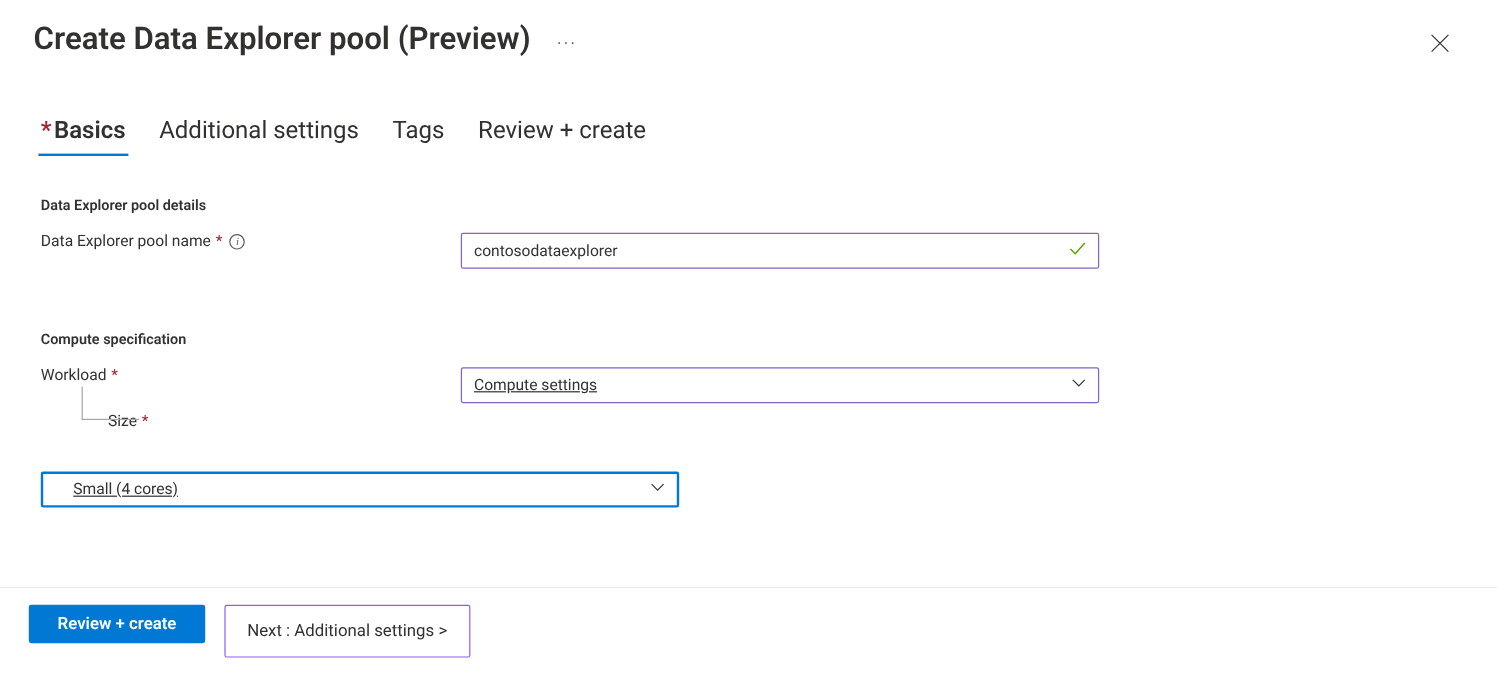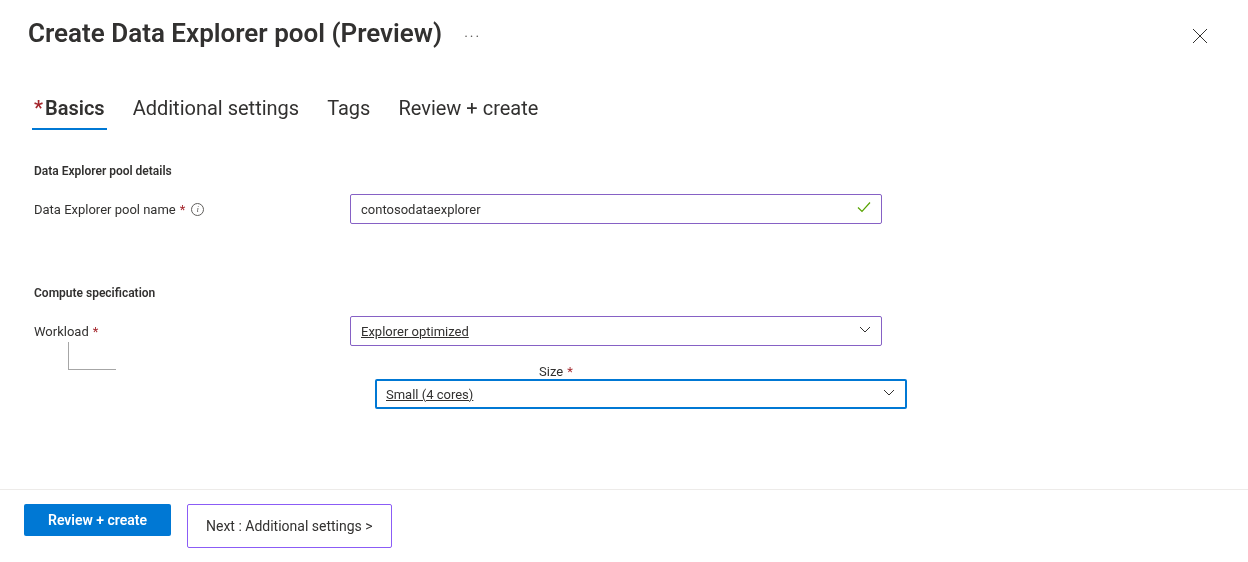--- a/index.html
+++ b/index.html
@@ -90,22 +90,23 @@
       padding: 36px 0 0 34px;
     }
     .section-header {
       font-size: 12px;
       font-weight: 600;
       color: #323130;
       margin-bottom: 16px;
     }
     .form-row {
       display: flex;
-      align-items: center;
-      margin-bottom: 18px;
+      align-items: flex-start;
+      margin-bottom: 8px;
+      gap: 34px;
     }
     .label-col {
       width: 316px;
       display: flex;
       align-items: center;
       font-size: 13px;
       color: #323130;
     }
     .required {
       color: #a4262c;
@@ -164,21 +165,21 @@
       outline: none;
       color: #323130;
       background: #ffffff;
       display: flex;
       align-items: center;
       cursor: pointer;
       position: relative;
     }
     .select-box.focused {
       border: 2px solid #0078d4;
-      padding: 0 33px 0 9px;
+      padding: 0 33px 0 25px;
     }
     .chevron {
       position: absolute;
       right: 10px;
       top: 50%;
       transform: translateY(-50%);
       pointer-events: none;
     }
     .chevron svg {
       width: 12px;
@@ -289,21 +290,21 @@
 
   <div class="section-header">Compute specification</div>
 
   <div class="form-row">
     <div class="label-col">
       <span>Workload</span>
       <span class="required">*</span>
     </div>
     <div class="input-col">
       <div class="select-box" role="combobox">
-        <span>Explorer optimized</span>
+        <span>Compute settings</span>
         <span class="chevron">
           <svg viewBox="0 0 12 12" stroke="#323130" stroke-width="1" fill="none">
             <polyline points="1,3.5 6,8.5 11,3.5"></polyline>
           </svg>
         </span>
       </div>
     </div>
   </div>
 
   <div class="form-row size-row" style="margin-top:6px;flex-direction:column;">

